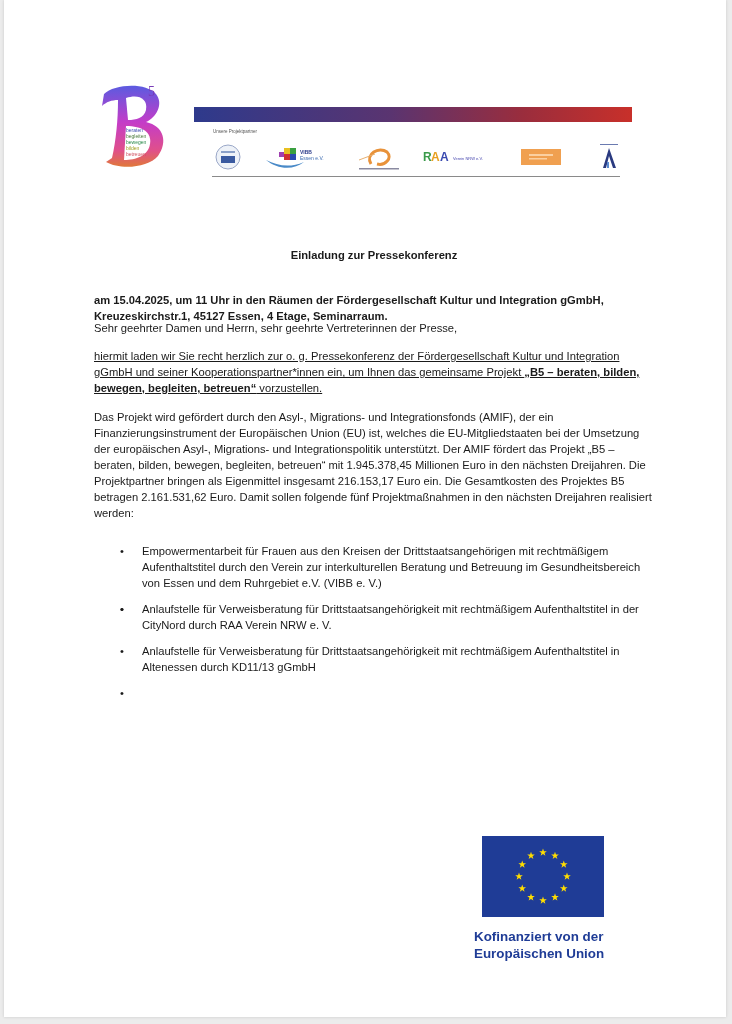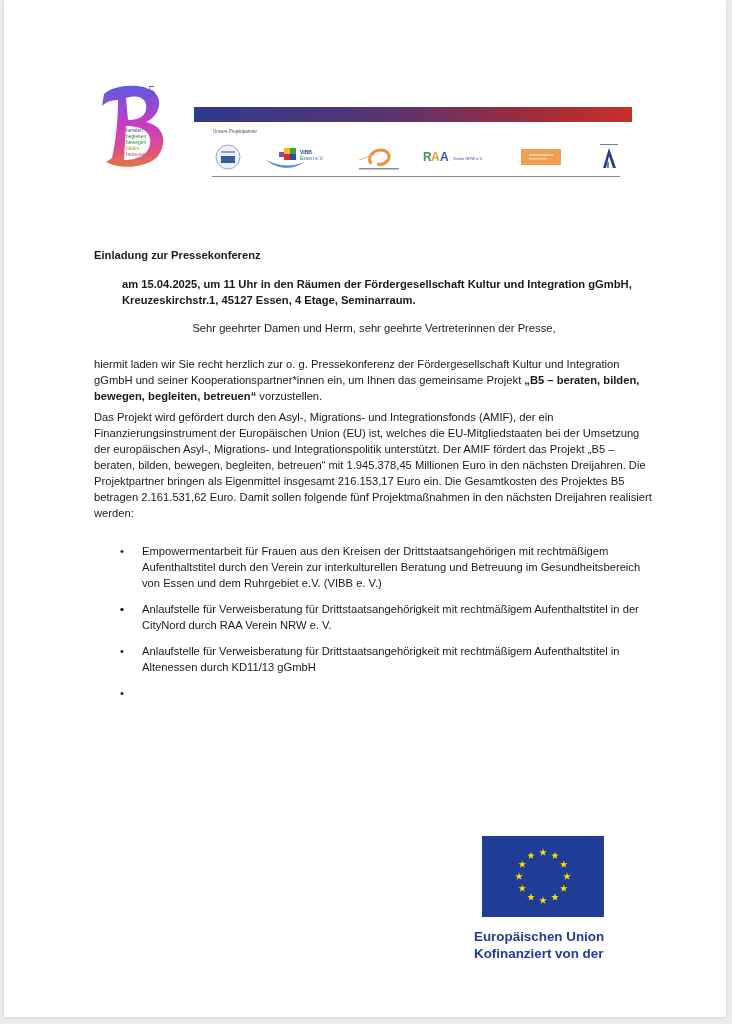--- a/index.html
+++ b/index.html
@@ -21,21 +21,21 @@
       position: absolute; left: 209px; top: 129px; font-size: 4.5px; color: #555;
     }
     .partner-logos { position: absolute; left: 205px; top: 140px; width: 420px; height: 36px; }
     .partner-logo { position: absolute; top: 0; height: 34px; }
     .partners-rule {
       position: absolute; left: 208px; top: 176px; width: 408px; height: 1px; background: #8a8a8a;
     }
     .doc-text {
       position: absolute; left: 90px; width: 560px; font-size: 11.2px; line-height: 16px; color: #1a1a1a;
     }
-    .title { position: absolute; left: 90px; top: 249px; width: 560px; text-align: left; font-weight: bold; font-size: 11.2px; }
+    .title { position: absolute; left: 90px; top: 249px; width: 560px; text-align: center; font-weight: bold; font-size: 11.2px; }
     .bold { font-weight: bold; }
     ul.measures { list-style: none; padding: 0; margin: 0; }
     ul.measures li { position: relative; padding-left: 28px; margin-bottom: 10px; }
     ul.measures li .bullet { position: absolute; left: 6px; top: 0; }
     .eu-flag { position: absolute; left: 478px; top: 836px; width: 122px; height: 81px; background: #1f3c96; }
     .eu-caption {
       position: absolute; left: 470px; top: 928px; width: 180px;
       font-family: "Liberation Sans", sans-serif; font-weight: bold; font-size: 13.4px; line-height: 17px; color: #1f3c96;
     }
   </style>
@@ -104,25 +104,25 @@
       <rect x="6" y="4" width="18" height="1" fill="#6a7ab0"></rect>
       <path d="M15 8 L 22 28 L 19 28 L 15 16 L 12 28 L 9 28 Z" fill="#2a3a80"></path>
       <rect x="13" y="22" width="2" height="6" fill="#5a8ad0"></rect>
     </svg>
   </div>
 
   <div class="partners-rule"></div>
 
   <div class="title">Einladung zur Pressekonferenz</div>
 
-  <div class="doc-text bold" style="top:276px;margin-left:28px;">am 15.04.2025, um 11 Uhr in den Räumen der Fördergesellschaft Kultur und Integration gGmbH, Kreuzeskirchstr.1, 45127 Essen, 4 Etage, Seminarraum.</div>
+  <div class="doc-text bold" style="top:292px;">am 15.04.2025, um 11 Uhr in den Räumen der Fördergesellschaft Kultur und Integration gGmbH, Kreuzeskirchstr.1, 45127 Essen, 4 Etage, Seminarraum.</div>
 
-  <div class="doc-text" style="top:320px;text-align:center;">Sehr geehrter Damen und Herrn, sehr geehrte Vertreterinnen der Presse,</div>
+  <div class="doc-text" style="top:320px;">Sehr geehrter Damen und Herrn, sehr geehrte Vertreterinnen der Presse,</div>
 
-  <div class="doc-text" style="top:356px;">
+  <div class="doc-text" style="top:348px;text-decoration:underline;">
     <span>hiermit laden wir Sie recht herzlich zur o. g. Pressekonferenz der Fördergesellschaft Kultur und Integration gGmbH und seiner Kooperationspartner*innen ein, um Ihnen das gemeinsame Projekt </span><span class="bold">„B5 – beraten, bilden, bewegen, begleiten, betreuen“</span><span> vorzustellen.</span>
   </div>
 
   <div class="doc-text" style="top:409px;">Das Projekt wird gefördert durch den Asyl-, Migrations- und Integrationsfonds (AMIF), der ein Finanzierungsinstrument der Europäischen Union (EU) ist, welches die EU-Mitgliedstaaten bei der Umsetzung der europäischen Asyl-, Migrations- und Integrationspolitik unterstützt. Der AMIF fördert das Projekt „B5 – beraten, bilden, bewegen, begleiten, betreuen“ mit 1.945.378,45 Millionen Euro in den nächsten Dreijahren. Die Projektpartner bringen als Eigenmittel insgesamt 216.153,17 Euro ein. Die Gesamtkosten des Projektes B5 betragen 2.161.531,62 Euro. Damit sollen folgende fünf Projektmaßnahmen in den nächsten Dreijahren realisiert werden:</div>
 
   <div class="doc-text" style="top:543px;left:110px;width:540px;">
     <ul class="measures">
       <li><span class="bullet">•</span><span>Empowermentarbeit für Frauen aus den Kreisen der Drittstaatsangehörigen mit rechtmäßigem Aufenthaltstitel durch den Verein zur interkulturellen Beratung und Betreuung im Gesundheitsbereich von Essen und dem Ruhrgebiet e.V. (VIBB e. V.)</span></li>
       <li><span class="bullet">•</span></li>
       <li><span class="bullet">•</span><span>Anlaufstelle für Verweisberatung für Drittstaatsangehörigkeit mit rechtmäßigem Aufenthaltstitel in der CityNord durch RAA Verein NRW e. V.</span></li>
@@ -141,16 +141,16 @@
       <polygon points="73.00,57.28 73.94,59.99 76.80,60.05 74.52,61.78 75.35,64.52 73.00,62.88 70.65,64.52 71.48,61.78 69.20,60.05 72.06,59.99" fill="#ffdd00"></polygon>
       <polygon points="61.00,60.50 61.94,63.21 64.80,63.26 62.52,64.99 63.35,67.74 61.00,66.10 58.65,67.74 59.48,64.99 57.20,63.26 60.06,63.21" fill="#ffdd00"></polygon>
       <polygon points="49.00,57.28 49.94,59.99 52.80,60.05 50.52,61.78 51.35,64.52 49.00,62.88 46.65,64.52 47.48,61.78 45.20,60.05 48.06,59.99" fill="#ffdd00"></polygon>
       <polygon points="40.22,48.50 41.16,51.21 44.02,51.26 41.74,52.99 42.57,55.74 40.22,54.10 37.86,55.74 38.69,52.99 36.41,51.26 39.27,51.21" fill="#ffdd00"></polygon>
       <polygon points="37.00,36.50 37.94,39.21 40.80,39.26 38.52,40.99 39.35,43.74 37.00,42.10 34.65,43.74 35.48,40.99 33.20,39.26 36.06,39.21" fill="#ffdd00"></polygon>
       <polygon points="40.22,24.50 41.16,27.21 44.02,27.26 41.74,28.99 42.57,31.74 40.22,30.10 37.86,31.74 38.69,28.99 36.41,27.26 39.27,27.21" fill="#ffdd00"></polygon>
       <polygon points="49.00,15.72 49.94,18.42 52.80,18.48 50.52,20.21 51.35,22.95 49.00,21.32 46.65,22.95 47.48,20.21 45.20,18.48 48.06,18.42" fill="#ffdd00"></polygon>
     </svg>
 
   <div class="eu-caption">
+    <div>Kofinanziert von der</div>
     <div>Europäischen Union</div>
-    <div>Kofinanziert von der</div>
   </div>
 </div>
 
 </body></html>

